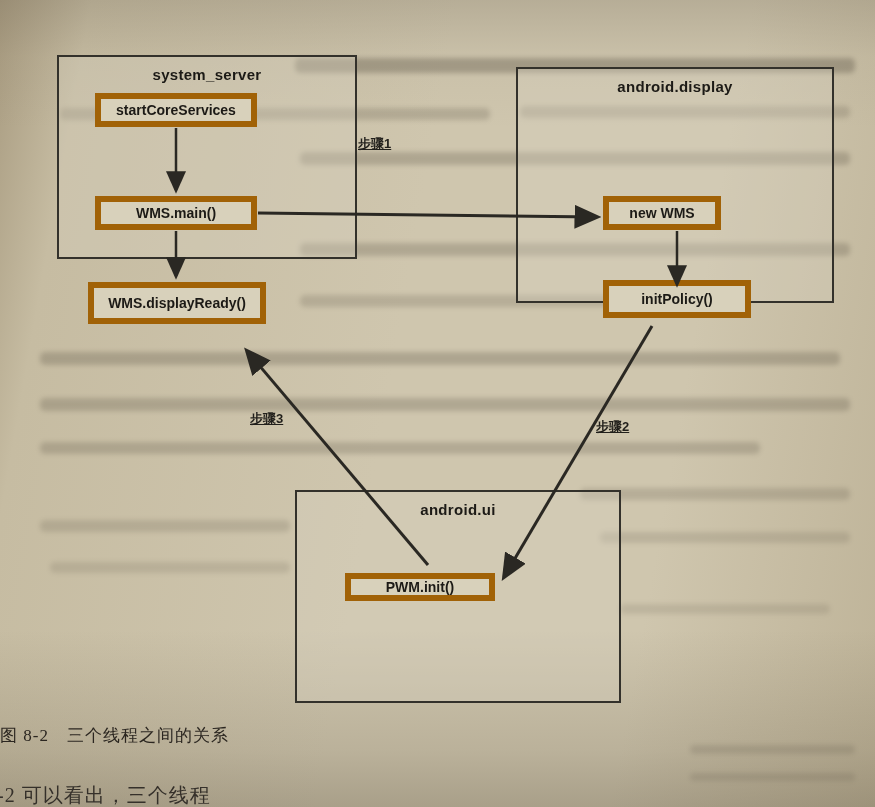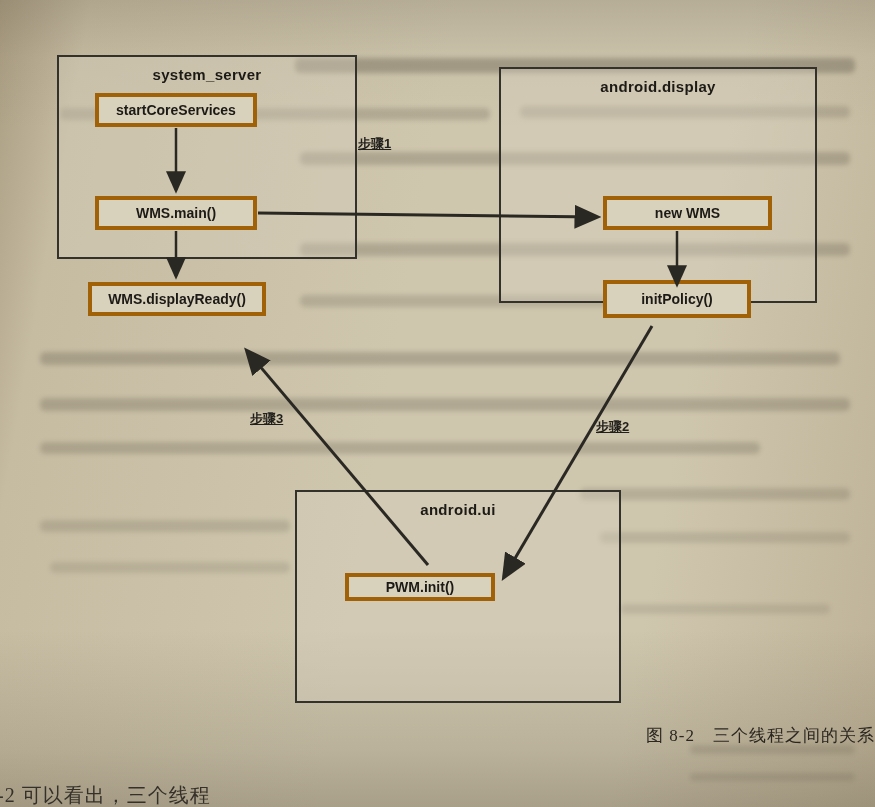--- a/index.html
+++ b/index.html
@@ -25,34 +25,34 @@
     background:rgba(216,209,191,0.35);
     box-sizing:border-box;
   }
   .ctitle{
     text-align:center;margin-top:9px;
     font-size:15px;font-weight:bold;color:#1c1a16;
     letter-spacing:0.3px;
   }
   .node{
     position:absolute;z-index:2;
-    border:4px solid #a16207;background:#d8d1bb;
+    border:6px solid #a16207;background:#d8d1bb;
     box-sizing:border-box;
     display:flex;align-items:center;justify-content:center;
     font-size:14px;font-weight:bold;color:#1c1a16;
     white-space:nowrap;
   }
   .arrows{position:absolute;inset:0;z-index:3;pointer-events:none;}
   .edge-label{
     position:absolute;z-index:4;
     font-size:13px;font-weight:bold;color:#211f1b;text-decoration:underline;
   }
   .caption{
     position:absolute;z-index:4;left:0;right:0;top:724px;
-    text-align:right;
+    text-align:left;
     font-family:"Liberation Serif",serif;
     font-size:17px;color:#2b2620;letter-spacing:1px;
   }
   .body-text{
     position:absolute;z-index:4;left:-14px;top:782px;
     font-family:"Liberation Serif",serif;
     font-size:20px;color:#35302a;letter-spacing:1px;
     white-space:nowrap;
   }
 </style>
@@ -76,26 +76,26 @@
 <div class="bleed" style="left:50px;top:562px;width:240px;height:11px;opacity:0.15"></div>
 <div class="bleed" style="left:620px;top:604px;width:210px;height:10px;opacity:0.14"></div>
 <div class="bleed" style="left:690px;top:745px;width:165px;height:9px;opacity:0.18"></div>
 <div class="bleed" style="left:690px;top:773px;width:165px;height:8px;opacity:0.16"></div>
 
 <div class="container" style="left:57px;top:55px;width:300px;height:204px">
   <div class="ctitle">system_server</div>
 </div>
 <div class="node" style="left:95px;top:93px;width:162px;height:34px">startCoreServices</div>
 <div class="node" style="left:95px;top:196px;width:162px;height:34px">WMS.main()</div>
-<div class="node" style="left:88px;top:282px;width:178px;height:34px">WMS.displayReady()</div>
+<div class="node" style="left:88px;top:282px;width:178px;height:42px">WMS.displayReady()</div>
 
-<div class="container" style="left:499px;top:67px;width:318px;height:236px">
+<div class="container" style="left:516px;top:67px;width:318px;height:236px">
   <div class="ctitle">android.display</div>
 </div>
-<div class="node" style="left:603px;top:196px;width:169px;height:34px">new WMS</div>
+<div class="node" style="left:603px;top:196px;width:118px;height:34px">new WMS</div>
 <div class="node" style="left:603px;top:280px;width:148px;height:38px">initPolicy()</div>
 
 <div class="container" style="left:295px;top:490px;width:326px;height:213px">
   <div class="ctitle">android.ui</div>
 </div>
 <div class="node" style="left:345px;top:573px;width:150px;height:28px">PWM.init()</div>
 
 <svg class="arrows" width="875" height="807" viewBox="0 0 875 807">
   <defs>
     <marker id="ah" markerWidth="9" markerHeight="8" refX="7.5" refY="4" orient="auto">

